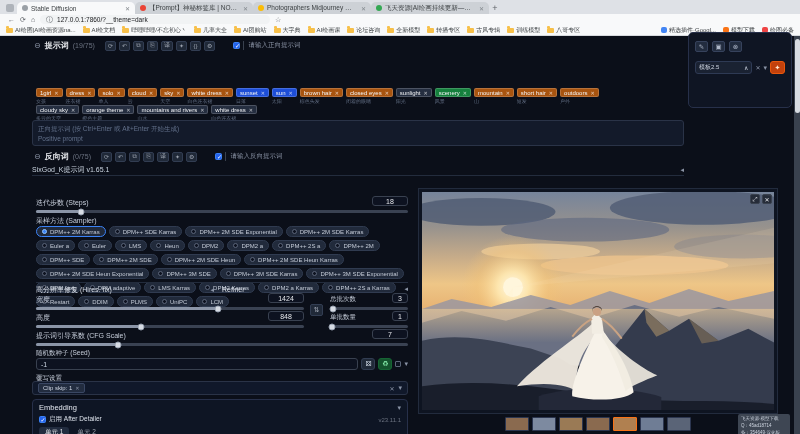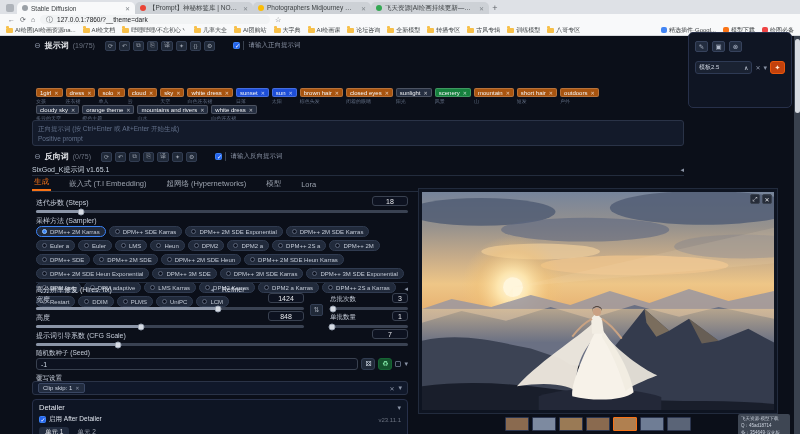--- a/index.html
+++ b/index.html
@@ -447,27 +447,20 @@
         <span class="cbx"></span>
         <span class="hint-label">请输入反向提示词</span>
       </div>
     </div>
 
     <div id="sixgod">
       <span>SixGod_K提示词 v1.65.1</span>
       <span class="caret">◂</span>
     </div>
 
-    <div id="sdtabs">
-      <div class="sdtab active"><span>生成</span></div>
-        <div class="sdtab"><span>嵌入式 (T.I Embedding)</span></div>
-        <div class="sdtab"><span>超网络 (Hypernetworks)</span></div>
-        <div class="sdtab"><span>模型</span></div>
-        <div class="sdtab"><span>Lora</span></div>
-    </div>
 
     <span class="lbl" style="position:absolute;left:36px;top:162px;">迭代步数 (Steps)</span>
     <div class="num" style="left:372px;top:160px;width:36px;height:10px;">18</div>
     <div class="slider" style="left:36px;top:174px;width:372px;--v:12%;">
         <i></i>
         <b></b>
       </div>
 
     <span class="lbl" style="position:absolute;left:36px;top:168px;opacity:0;"></span>
     <span class="lbl" style="position:absolute;left:36px;top:180px;">采样方法 (Sampler)</span>
@@ -664,21 +657,21 @@
       <span class="ochip">
         <span>Clip skip: 1</span>
         <span style="color:#8a93a5;font-size:5px;">✕</span>
       </span>
       <span style="margin-left:auto;color:#8a93a5;font-size:6px;">✕</span>
       <span class="caret">▾</span>
     </div>
 
     <div id="adetailer" style="top:363px;height:71px;">
       <div id="ad-head">
-        <span>Detailer</span>
+        <span>Embedding</span>
         <span class="caret">▾</span>
       </div>
       <div id="ad-enable">
         <span style="display:flex;align-items:center;gap:3px;">
           <span class="cbx"></span>
           <span style="font-size:6.5px;color:#dbe1ea;">启用 After Detailer</span>
         </span>
         <span style="font-size:6px;color:#6b7280;">v23.11.1</span>
       </div>
       <div id="ad-tabs">

